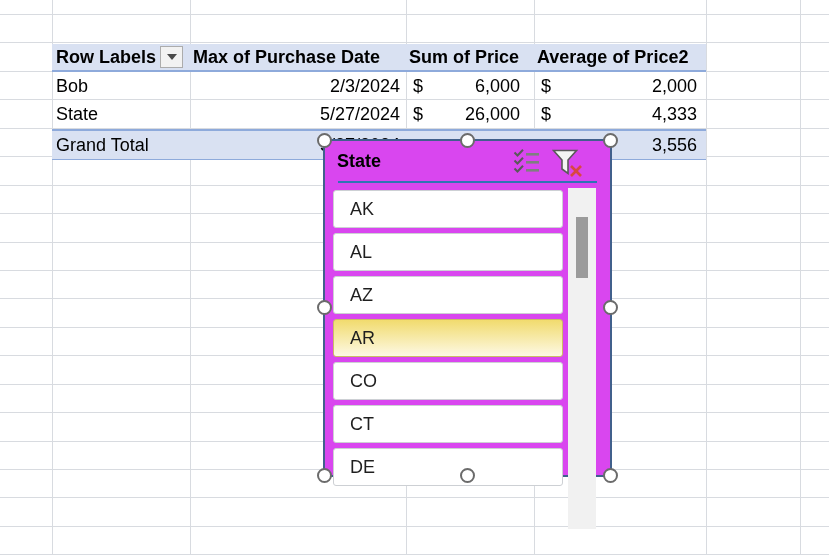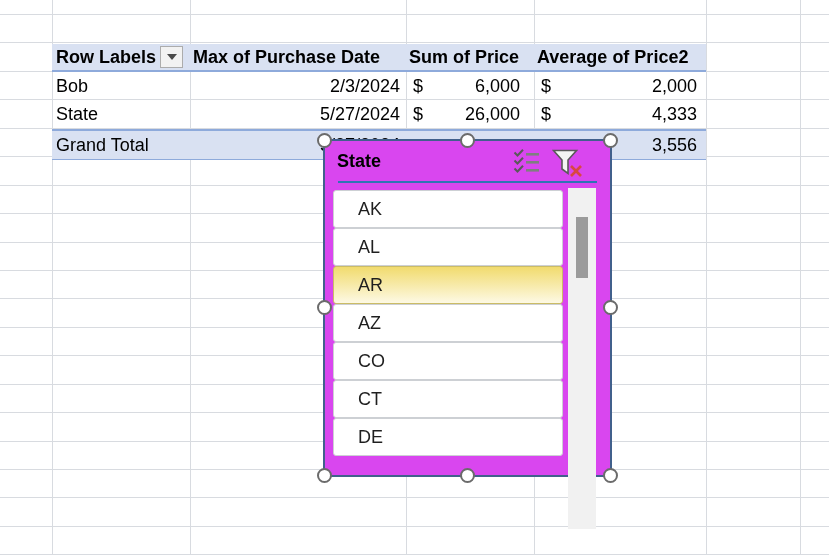--- a/index.html
+++ b/index.html
@@ -45,23 +45,23 @@
   
   .slicer{position:absolute; left:323px; top:139px; width:289px; height:338px; box-sizing:border-box;
     background:#d946ef; border:2px solid var(--slicer-frame,#41608C); z-index:3;}
   .slicer-header{position:relative; height:40px; display:flex; align-items:center; padding-left:12px;}
   .slicer-title{font-size:18px; font-weight:700; color:#000;}
   .hdr-icon{position:absolute; top:8px; display:block; cursor:pointer;}
   .ms-icon{right:70px;}
   .cf-icon{right:25px;}
   .slicer-sep{height:2px; margin:0 13px; background:var(--slicer-separator,#2E74B5);}
   .slicer-body{position:relative; padding:7px 0 0 8px; height:344px; overflow:hidden;}
-  .slicer-item{width:230px; height:38px; box-sizing:border-box;
+  .slicer-item{width:230px; height:38px; margin-bottom:5px; box-sizing:border-box;
     border:1px solid var(--item-border,#CDD0D4); border-radius:3px; background:#fff;
-    display:flex; align-items:center; padding-left:24px; font-size:18px; color:#1F1F1F; cursor:pointer;}
+    display:flex; align-items:center; padding-left:16px; font-size:18px; color:#1F1F1F; cursor:pointer;}
   .slicer-item[data-state="highlighted"]{
     background:linear-gradient(to bottom, var(--highlight-top,#F1DB6E), var(--highlight-bottom,#FDF9E4));
     border-color:#CBBC66;}
   .slicer-item[data-state="selected"]{
     background:var(--selected-fill,#BFD3EE); border:1px dotted #4A4A4A;}
   .sb-track{position:absolute; left:243px; top:5px; width:28px; height:341px; background:#F1F1F1;}
   .sb-thumb{position:absolute; left:8px; top:29px; width:12px; height:61px; background:#9B9B9B;}
 
   
   .handle{position:absolute; width:11px; height:11px; border-radius:50%; background:#fff;
@@ -141,22 +141,22 @@
             <line x1="19" y1="17" x2="29" y2="27"></line>
             <line x1="29" y1="17" x2="19" y2="27"></line>
           </g>
         </svg>
       </span>
     </div>
     <div class="slicer-sep"></div>
     <div class="slicer-body">
       <div class="slicer-item" data-state="default">AK</div>
       <div class="slicer-item" data-state="default">AL</div>
+      <div class="slicer-item" data-state="default">AZ</div>
       <div class="slicer-item" data-state="highlighted">AR</div>
-      <div class="slicer-item" data-state="default">AZ</div>
       <div class="slicer-item" data-state="default">CO</div>
       <div class="slicer-item" data-state="default">CT</div>
       <div class="slicer-item" data-state="default">DE</div>
       <div class="sb-track">
         <div class="sb-thumb"></div>
       </div>
     </div>
 
     <div class="handle h-tl"></div>
     <div class="handle h-tc"></div>

